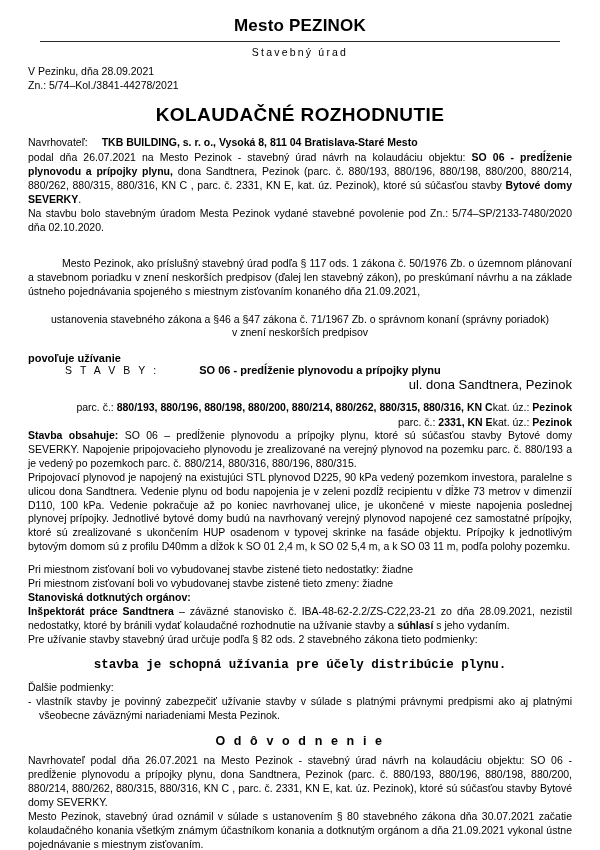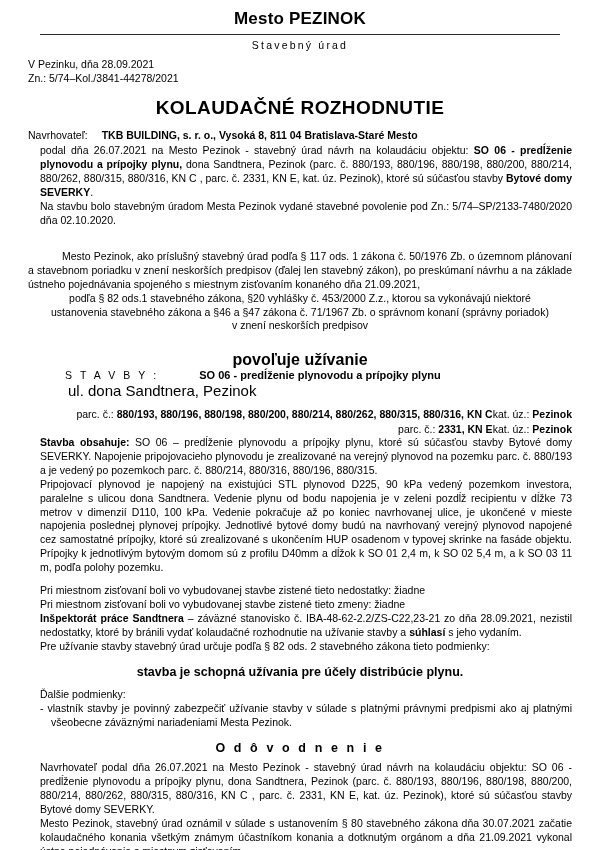--- a/index.html
+++ b/index.html
@@ -13,21 +13,21 @@
     overflow: hidden;
     font-family: "Liberation Sans", sans-serif;
     color: #000000;
     -webkit-font-smoothing: antialiased;
   }
   .page {
     position: relative;
     width: 600px;
     height: 850px;
     box-sizing: border-box;
-    padding: 4px 28px 0 28px;
+    padding: 11px 28px 0 28px;
   }
 
   
   .org-title {
     text-align: center;
     font-size: 17px;
     font-weight: bold;
     letter-spacing: 0.2px;
     line-height: 1.25;
     margin: 4px 0 0 0;
@@ -62,21 +62,20 @@
     font-weight: bold;
     letter-spacing: 0.4px;
     margin-top: 11px;
   }
 
   
   .blk {
     font-size: 10.5px;
     line-height: 1.33;
     margin-top: 9px;
-    margin-left: 12px;
   }
   .blk.tight { margin-top: 3px; }
   .blk.j { text-align: justify; }
 
   .applicant {
     font-size: 10.5px;
     margin-top: 10px;
     white-space: nowrap;
   }
   .applicant .lbl { }
@@ -86,24 +85,23 @@
 
   .center-para {
     text-align: center;
     font-size: 10.5px;
     line-height: 1.33;
     margin-top: 22px;
   }
   .center-para .ind { display: block; text-align: justify; text-indent: 34px; }
 
   .permit-head {
-    text-align: center;
-    font-weight: bold;
-    font-size: 16px;
-    margin-top: 18px;
+    font-weight: bold;
+    font-size: 11px;
+    margin-top: 12px;
   }
 
   
   .stavby-row {
     position: relative;
     margin-top: 0px;
     min-height: 13px;
   }
   .stavby-label {
     position: absolute;
@@ -112,22 +110,22 @@
     font-size: 10.5px;
     letter-spacing: 2.6px;
   }
   .stavby-name {
     text-align: center;
     font-weight: bold;
     font-size: 11px;
     padding-left: 40px;
   }
   .stavby-street {
-    text-align: left;
-    font-size: 15px;
+    text-align: right;
+    font-size: 13px;
     padding-left: 40px;
     margin-top: 1px;
   }
 
   
   .parcels { margin-top: 8px; }
   .parcel-line {
     display: flex;
     justify-content: flex-end;
     align-items: baseline;
@@ -145,20 +143,21 @@
     padding-left: 11px;
     text-indent: -11px;
   }
 
   .big-center-bold {
     text-align: center;
     font-weight: bold;
     font-size: 12.5px;
     margin-top: 11px;
     margin-bottom: 2px;
+    font-family: Liberation Mono, monospace;
   }
 
   .section-head {
     text-align: center;
     font-weight: bold;
     font-size: 12.5px;
     letter-spacing: 2.6px;
     margin-top: 11px;
   }
 
@@ -186,21 +185,21 @@
   </div>
 
   <div class="blk j tight">
     <span>podal dňa 26.07.2021 na Mesto Pezinok - stavebný úrad návrh na kolaudáciu objektu: </span><b>SO 06 - predĺženie plynovodu a prípojky plynu,</b><span>  dona Sandtnera, Pezinok (parc. č. 880/193, 880/196, 880/198, 880/200, 880/214, 880/262, 880/315, 880/316, KN C , parc. č. 2331, KN E, kat. úz. Pezinok), ktoré sú súčasťou stavby </span><b>Bytové domy SEVERKY</b><span>.</span>
   </div>
 
   <div class="blk j nomar">Na stavbu bolo stavebným úradom Mesta Pezinok vydané stavebné povolenie pod Zn.: 5/74–SP/2133-7480/2020 dňa 02.10.2020.</div>
 
   <div class="center-para">
     <span class="ind">Mesto Pezinok, ako príslušný stavebný úrad podľa § 117 ods. 1 zákona č. 50/1976 Zb. o územnom plánovaní a stavebnom poriadku v znení neskorších predpisov (ďalej len stavebný zákon), po preskúmaní návrhu a na základe ústneho pojednávania spojeného s miestnym zisťovaním konaného dňa 21.09.2021,</span>
-    <span>podľa § 82 ods.1 stavebného zákona, §20 vyhlášky č. 453/2000 Z.z., ktorou sa vykonávajú niektoré</span><br>
+    <br>
     <span>ustanovenia stavebného zákona a §46 a §47 zákona č. 71/1967 Zb. o správnom konaní (správny poriadok)</span><br>
     <span>v znení neskorších predpisov</span>
   </div>
 
   <div class="permit-head">povoľuje užívanie</div>
 
   <div class="stavby-row">
     <span class="stavby-label">S T A V B Y :</span>
     <div class="stavby-name">SO 06 - predĺženie plynovodu a prípojky plynu</div>
     <div class="stavby-street">ul. dona Sandtnera, Pezinok</div>
@@ -219,20 +218,21 @@
 
   <div class="blk j nomar">
     <b>Stavba obsahuje:</b><span> SO 06 – predĺženie plynovodu a prípojky plynu, ktoré sú súčasťou stavby Bytové domy SEVERKY. Napojenie pripojovacieho plynovodu je zrealizované na verejný plynovod na pozemku parc. č. 880/193 a je vedený po pozemkoch parc. č. 880/214, 880/316, 880/196, 880/315.</span>
   </div>
 
   <div class="blk j nomar">Pripojovací plynovod je napojený na existujúci STL plynovod D225, 90 kPa vedený pozemkom investora, paralelne s ulicou dona Sandtnera. Vedenie plynu od bodu napojenia je v zeleni pozdĺž recipientu v dĺžke 73 metrov v dimenzií D110, 100 kPa. Vedenie pokračuje až po koniec navrhovanej ulice, je ukončené v mieste napojenia poslednej plynovej prípojky. Jednotlivé bytové domy budú na navrhovaný verejný plynovod napojené cez samostatné prípojky, ktoré sú zrealizované s ukončením HUP osadenom v typovej skrinke na fasáde objektu. Prípojky k jednotlivým bytovým domom sú z profilu D40mm a dĺžok k SO 01 2,4 m, k SO 02 5,4 m, a k SO 03 11 m, podľa polohy pozemku.</div>
 
   <div class="blk">
     <div class="bullet-line">Pri miestnom zisťovaní boli vo vybudovanej stavbe zistené tieto nedostatky: žiadne</div>
     <div class="bullet-line">Pri miestnom zisťovaní boli vo vybudovanej stavbe zistené tieto zmeny: žiadne</div>
+    <div class="bullet-line b">Stanoviská dotknutých orgánov:</div>
     <div class="bullet-item j" style="text-indent:0; padding-left:0;">
       <b>Inšpektorát práce Sandtnera</b><span> – záväzné stanovisko č. IBA-48-62-2.2/ZS-C22,23-21 zo dňa 28.09.2021, nezistil nedostatky, ktoré by bránili vydať kolaudačné rozhodnutie na užívanie stavby a </span><b>súhlasí</b><span> s jeho vydaním.</span>
     </div>
     <div class="bullet-line">Pre užívanie stavby stavebný úrad určuje podľa § 82 ods. 2 stavebného zákona tieto podmienky:</div>
   </div>
 
   <div class="big-center-bold">stavba je schopná užívania pre účely distribúcie plynu.</div>
 
   <div class="blk">
     <div class="bullet-line">Ďalšie podmienky:</div>

